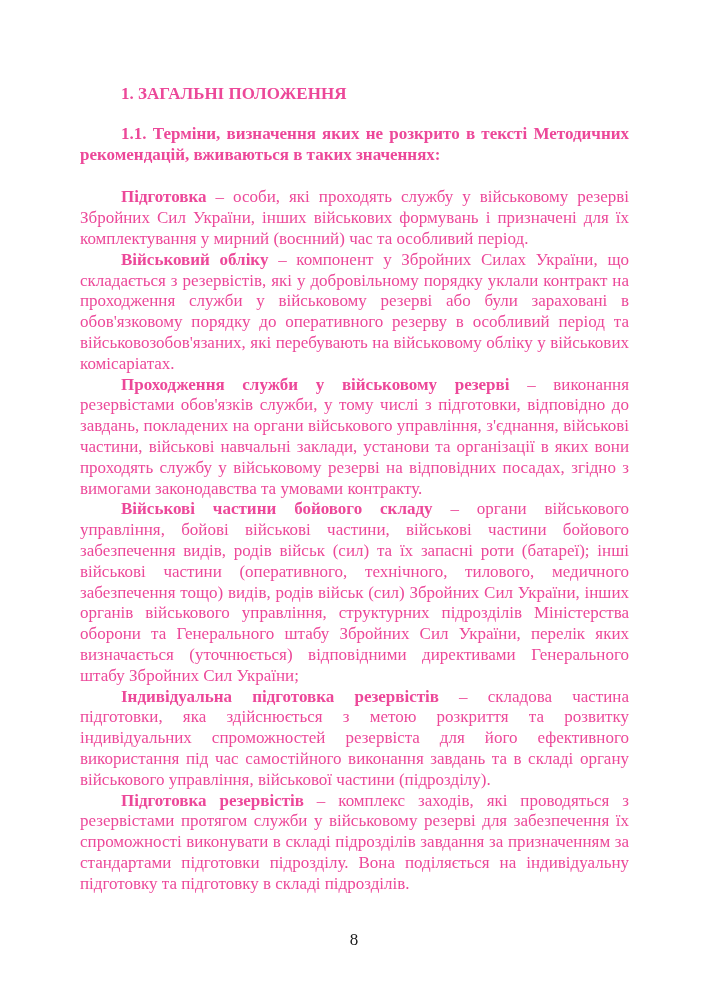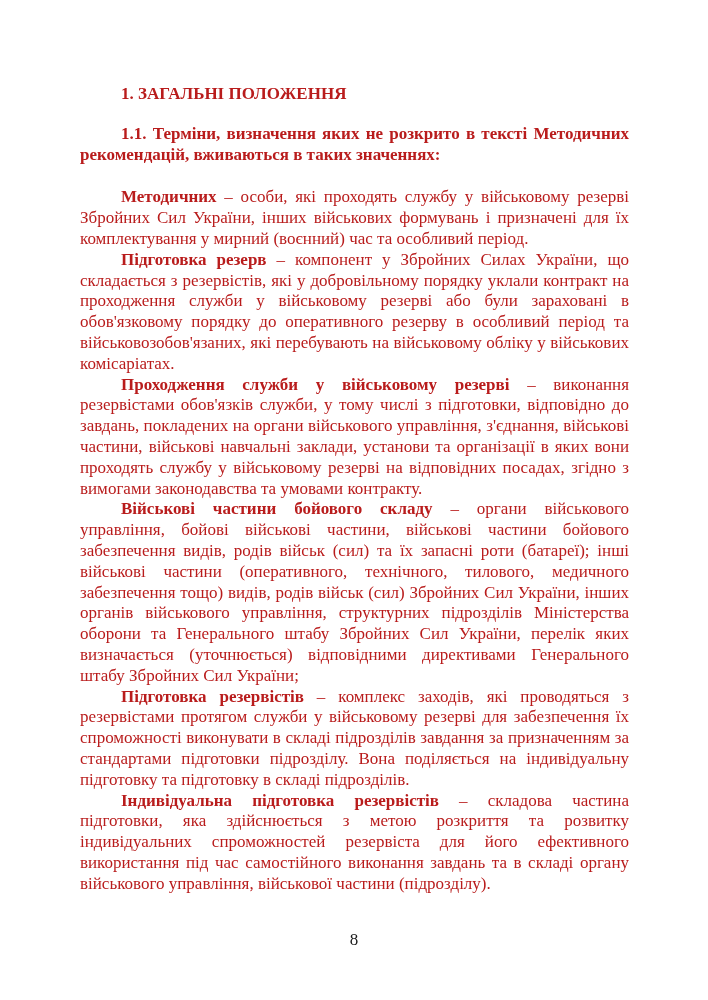--- a/index.html
+++ b/index.html
@@ -1,38 +1,38 @@
 <!DOCTYPE html>
 <html><head>
 <meta charset="utf-8">
 <style>
   html, body { margin: 0; padding: 0; background: #ffffff; }
   body { width: 708px; height: 1000px; position: relative; overflow: hidden; }
   .page {
     position: absolute; left: 80px; top: 84px; width: 549px;
     font-family: "Liberation Serif", "DejaVu Serif", serif;
-    color: #b91c1c; font-size: 17px; line-height: 20.8px;
+    color: #ec4899; font-size: 17px; line-height: 20.8px;
   }
   .h1 { font-weight: bold; font-size: 17px; margin: 0 0 19px 0; padding-left: 41px; }
   .h2 { font-weight: bold; text-align: justify; text-indent: 41px; margin: 16px 0 22px 0; text-align-last: left; }
   .term { text-align: justify; text-indent: 41px; margin: 0; }
   .term b { font-weight: bold; }
   .page-number {
     position: absolute; left: 0; width: 708px; top: 930px; text-align: center;
     font-family: "Liberation Serif", "DejaVu Serif", serif; font-size: 17px; color: #1a1a1a;
   }
 </style>
 </head>
 <body>
 
 <div class="page">
   <div class="h1">1. ЗАГАЛЬНІ ПОЛОЖЕННЯ</div>
   <div class="h2">1.1. Терміни, визначення яких не розкрито в тексті Методичних рекомендацій, вживаються в таких значеннях:</div>
 
-  <p class="term"><b>Методичних</b><span> – особи, які проходять службу у військовому резерві Збройних Сил України, інших військових формувань і призначені для їх комплектування у мирний (воєнний) час та особливий період.</span></p>
-  <p class="term"><b>Підготовка резерв</b><span> – компонент у Збройних Силах України, що складається з резервістів, які у добровільному порядку уклали контракт на проходження служби у військовому резерві або були зараховані в обов'язковому порядку до оперативного резерву в особливий період та військовозобов'язаних, які перебувають на військовому обліку у військових комісаріатах.</span></p>
+  <p class="term"><b>Підготовка</b><span> – особи, які проходять службу у військовому резерві Збройних Сил України, інших військових формувань і призначені для їх комплектування у мирний (воєнний) час та особливий період.</span></p>
+  <p class="term"><b>Військовий обліку</b><span> – компонент у Збройних Силах України, що складається з резервістів, які у добровільному порядку уклали контракт на проходження служби у військовому резерві або були зараховані в обов'язковому порядку до оперативного резерву в особливий період та військовозобов'язаних, які перебувають на військовому обліку у військових комісаріатах.</span></p>
   <p class="term"><b>Проходження служби у військовому резерві</b><span> – виконання резервістами обов'язків служби, у тому числі з підготовки, відповідно до завдань, покладених на органи військового управління, з'єднання, військові частини, військові навчальні заклади, установи та організації в яких вони проходять службу у військовому резерві на відповідних посадах, згідно з вимогами законодавства та умовами контракту.</span></p>
   <p class="term"><b>Військові частини бойового складу</b><span> – органи військового управління, бойові військові частини, військові частини бойового забезпечення видів, родів військ (сил) та їх запасні роти (батареї); інші військові частини (оперативного, технічного, тилового, медичного забезпечення тощо) видів, родів військ (сил) Збройних Сил України, інших органів військового управління, структурних підрозділів Міністерства оборони та Генерального штабу Збройних Сил України, перелік яких визначається (уточнюється) відповідними директивами Генерального штабу Збройних Сил України;</span></p>
+  <p class="term"><b>Індивідуальна підготовка резервістів</b><span> – складова частина підготовки, яка здійснюється з метою розкриття та розвитку індивідуальних спроможностей резервіста для його ефективного використання під час самостійного виконання завдань та в складі органу військового управління, військової частини (підрозділу).</span></p>
   <p class="term"><b>Підготовка резервістів</b><span> – комплекс заходів, які проводяться з резервістами протягом служби у військовому резерві для забезпечення їх спроможності виконувати в складі підрозділів завдання за призначенням за стандартами підготовки підрозділу. Вона поділяється на індивідуальну підготовку та підготовку в складі підрозділів.</span></p>
-  <p class="term"><b>Індивідуальна підготовка резервістів</b><span> – складова частина підготовки, яка здійснюється з метою розкриття та розвитку індивідуальних спроможностей резервіста для його ефективного використання під час самостійного виконання завдань та в складі органу військового управління, військової частини (підрозділу).</span></p>
 </div>
 
 <div class="page-number">8</div>
 
 </body></html>

